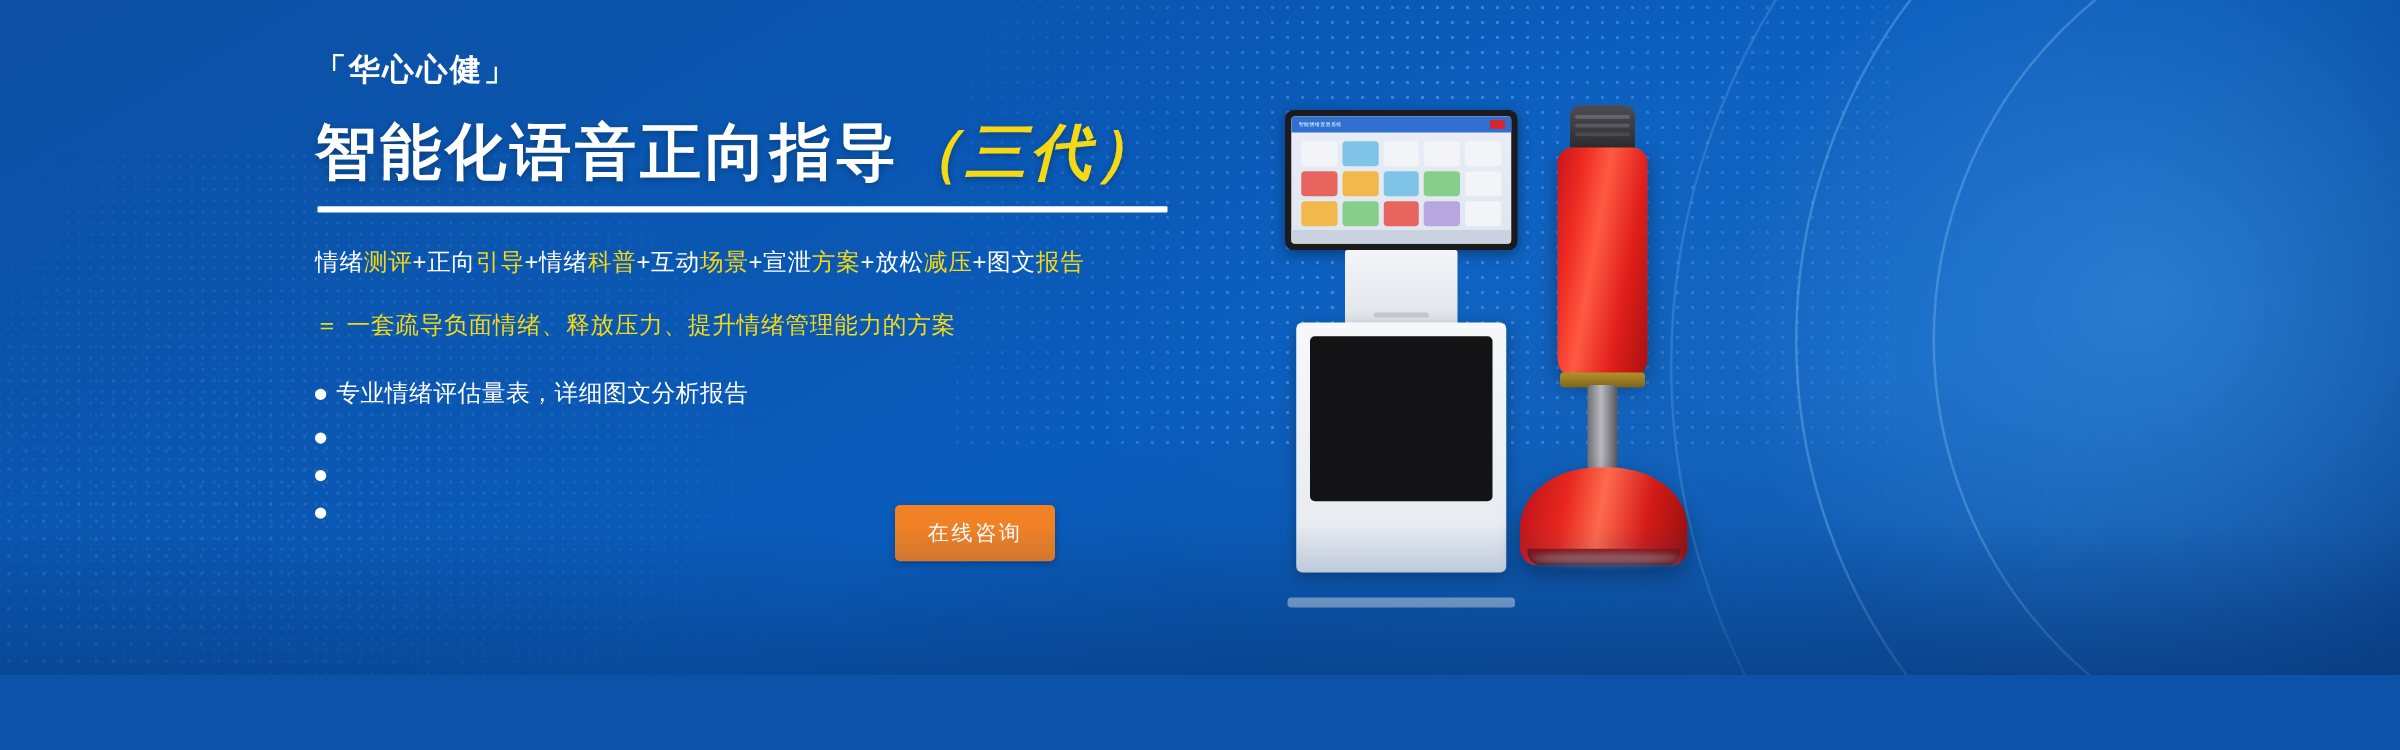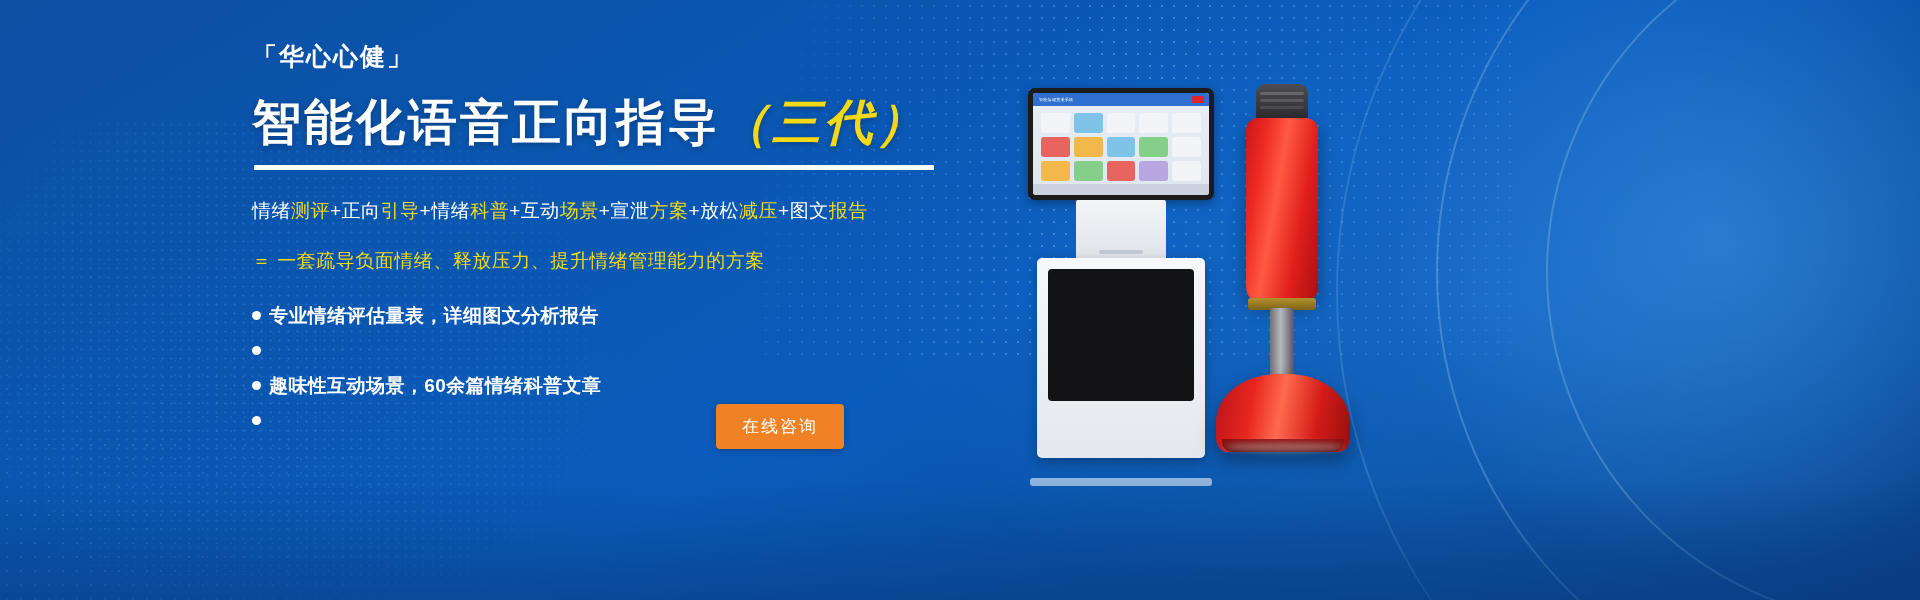--- a/index.html
+++ b/index.html
@@ -2,21 +2,21 @@
 <html><head>
 <meta charset="utf-8">
 <style>
   html,body{margin:0;padding:0;}
   body{
     width:1920px;height:600px;overflow:hidden;
     font-family:"Liberation Sans","DejaVu Sans",sans-serif;
     background:#0b52a8;
   }
   .banner{
-    position:relative;width:1920px;height:600px;overflow:hidden;
+    position:relative;width:1920px;height:540px;overflow:hidden;
     background:
       radial-gradient(ellipse 900px 520px at 1500px 300px, rgba(30,120,215,0.55) 0%, rgba(12,82,170,0.0) 70%),
       linear-gradient(150deg,#0d4fa3 0%, #0a56b0 28%, #0a5cbc 52%, #0a4e9f 78%, #0b3f86 100%);
   }
   
   .dots{
     position:absolute;top:0;left:760px;width:760px;height:360px;
     background-image:radial-gradient(rgba(130,190,255,0.55) 1.3px, rgba(0,0,0,0) 1.6px);
     background-size:12px 12px;
     -webkit-mask-image:linear-gradient(105deg, rgba(0,0,0,0) 0%, rgba(0,0,0,0.85) 45%, rgba(0,0,0,0.2) 100%);
@@ -209,31 +209,30 @@
 
     <div class="rule"></div>
 
     <div class="features">
       <div class="feat-line">
         <span>情绪</span><span class="y">测评</span><span>+正向</span><span class="y">引导</span><span>+情绪</span><span class="y">科普</span><span>+互动</span><span class="y">场景</span><span>+宣泄</span><span class="y">方案</span><span>+放松</span><span class="y">减压</span><span>+图文</span><span class="y">报告</span>
       </div>
       <div class="feat-line second y" style="color:#f5d914">＝ 一套疏导负面情绪、释放压力、提升情绪管理能力的方案</div>
     </div>
 
-    <ul class="bullets" style="list-style:none;margin:31px 0 0 0;padding:0;font-weight:bold;">
+    <ul class="bullets" style="list-style:none;margin:31px 0 0 0;padding:0;">
       <li class="bullet">
         <span class="dot"></span>
         <span>专业情绪评估量表，详细图文分析报告</span>
       </li>
       <li class="bullet">
         <span class="dot"></span>
       </li>
       <li class="bullet">
         <span class="dot"></span>
-        <span>趣味性互动场景，60余篇情绪科普文章</span>
       </li>
       <li class="bullet">
         <span class="dot"></span>
       </li>
     </ul>
   </div>
 
   <div class="cta-wrap">
     <button class="cta">在线咨询</button>
   </div>

